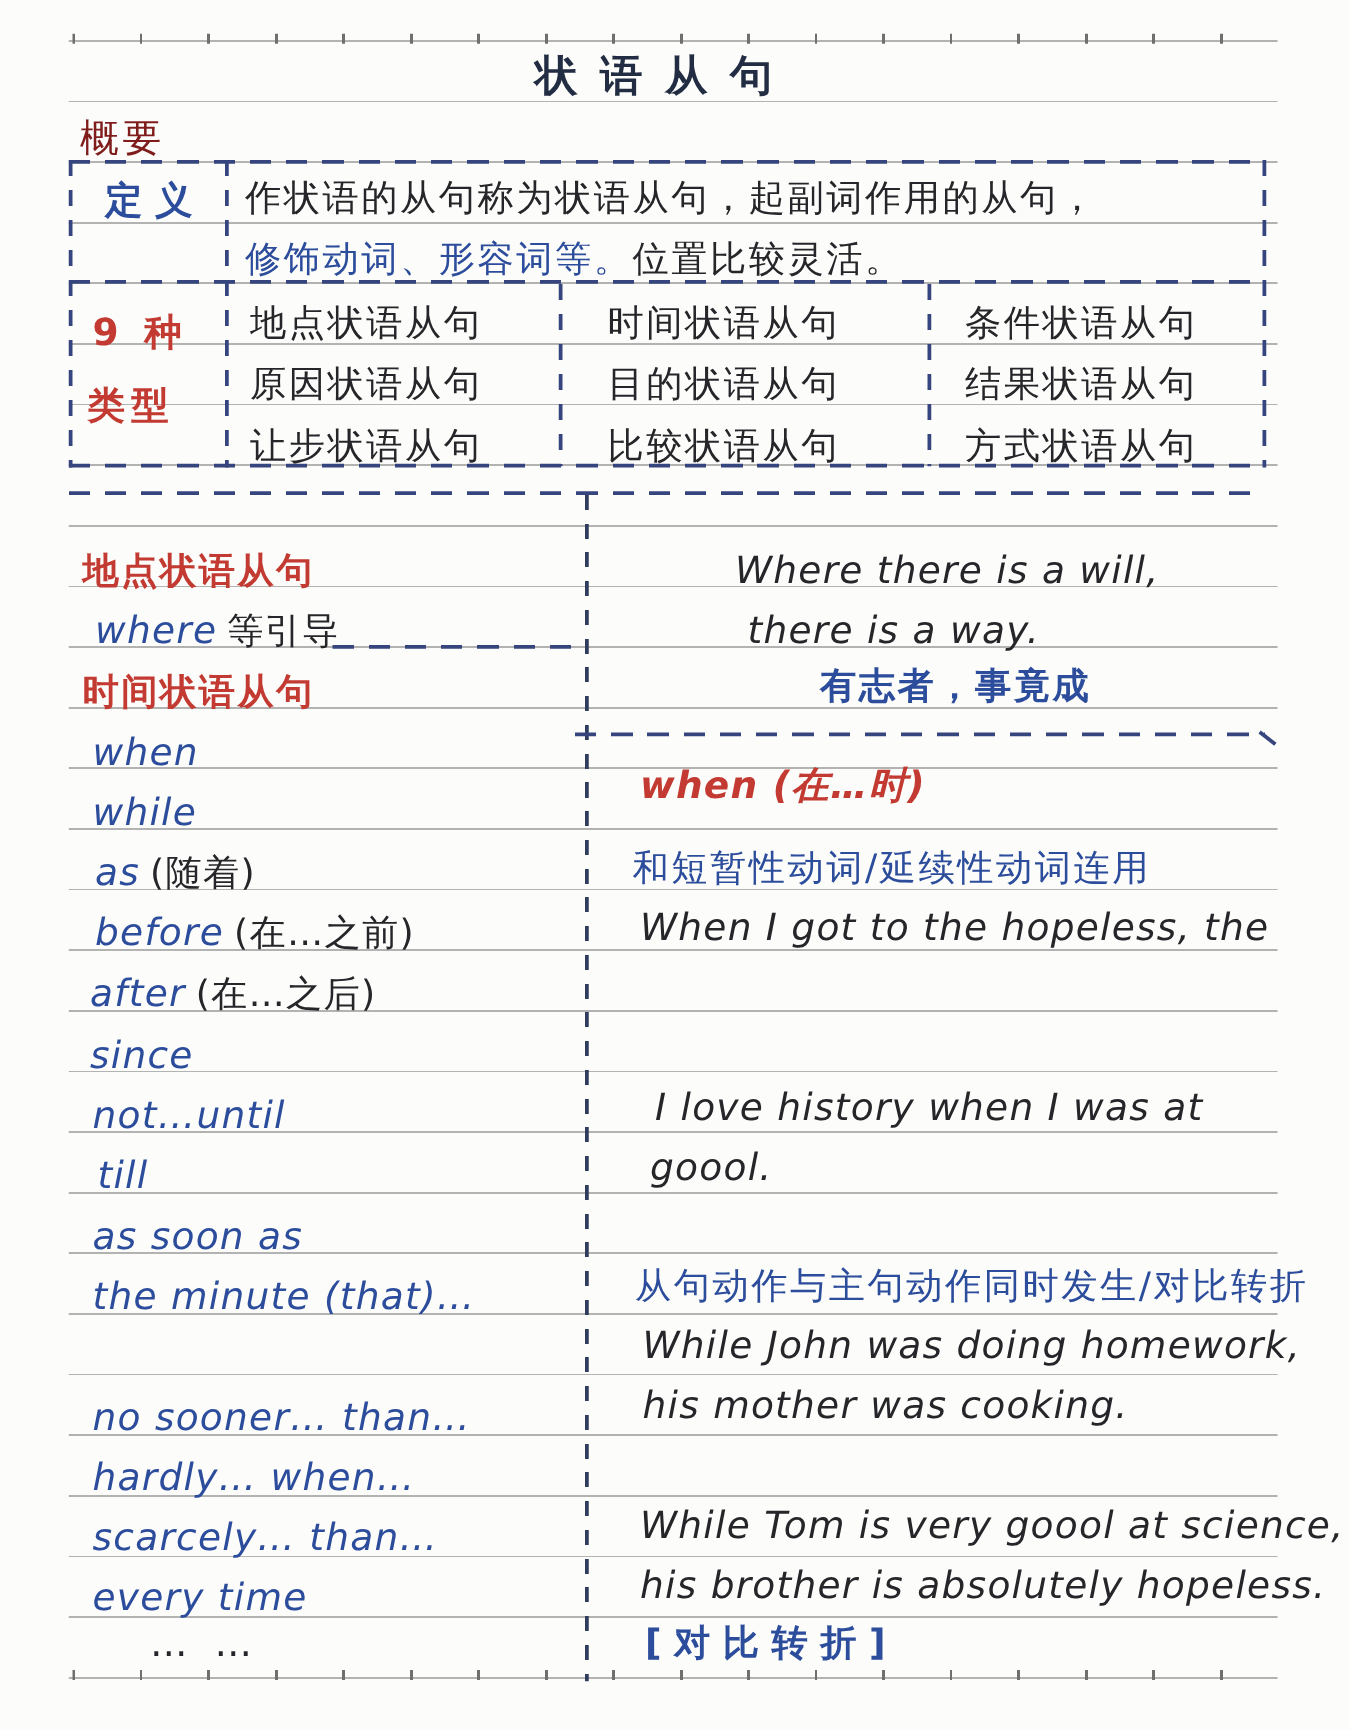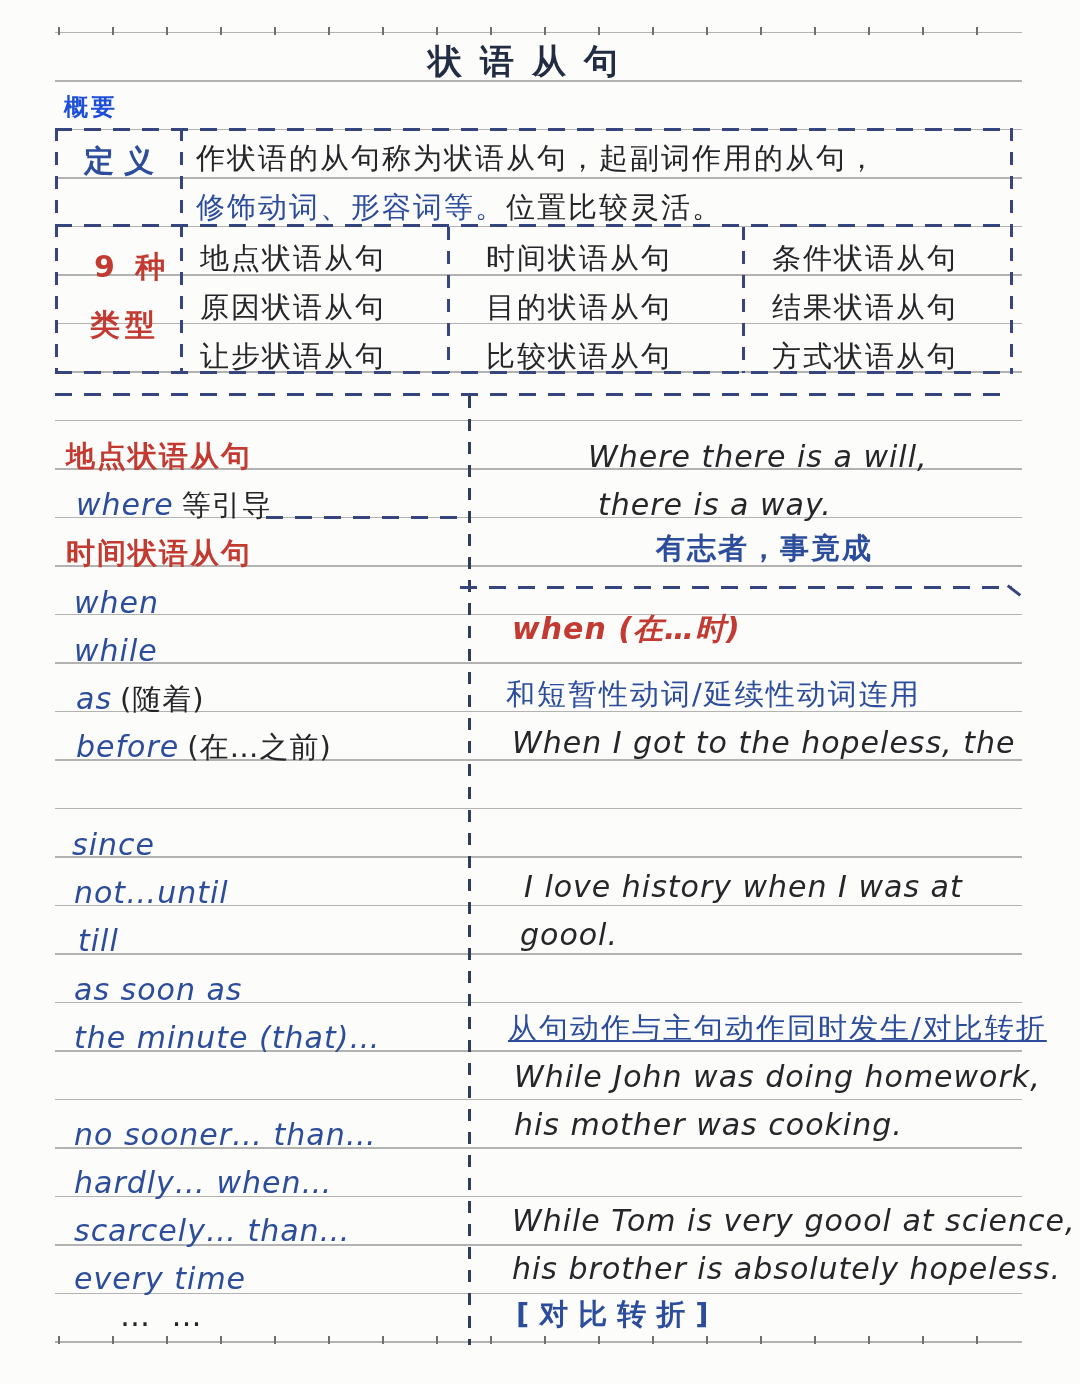--- a/index.html
+++ b/index.html
@@ -41,23 +41,23 @@
 
   .txt{position:absolute;white-space:nowrap;line-height:1.25;text-align:center;}
   .cn{font-size:29px;letter-spacing:2px;}
   .en{font-size:30px;font-style:italic;letter-spacing:1px;}
   .red{color:var(--red);}
   .blue{color:var(--blue);}
   .ink{color:var(--ink);}
   .bold{font-weight:bold;}
 
   .title{font-size:34px;letter-spacing:18px;color:#222c42;font-weight:bold;}
-  .summary{font-size:24px;font-weight:bold;color:#1d4ed8;letter-spacing:3px;}
+  .summary{font-size:31px;font-weight:normal;color:#7f1d1d;letter-spacing:3px;}
   .deflabel{font-size:30px;letter-spacing:10px;font-weight:bold;}
-  .typeslabel{font-size:30px;letter-spacing:5px;font-weight:bold;margin-left:20px;}
+  .typeslabel{font-size:30px;letter-spacing:5px;font-weight:bold;}
   .note{font-style:normal;color:var(--ink);margin-left:8px;letter-spacing:1px;font-size:29px;}
   .tag{letter-spacing:10px;}
 </style>
 </head>
 <body>
 
 <div class="page">
 
   <div class="ruled"></div>
   <div class="ticks" style="top:27px;"></div>
@@ -103,20 +103,21 @@
   <div class="txt cn red bold" style="left:66px;top:438px;">地点状语从句</div>
   <div class="txt en blue" style="left:76px;top:486px;">
     <span>where</span><span class="note">等引导</span>
   </div>
   <div class="txt cn red bold" style="left:66px;top:535px;">时间状语从句</div>
 
   <div class="txt en blue" style="left:74px;top:584px;"><span>when</span><span class="note"></span></div>
   <div class="txt en blue" style="left:74px;top:632px;"><span>while</span><span class="note"></span></div>
   <div class="txt en blue" style="left:76px;top:680px;"><span>as</span><span class="note">(随着)</span></div>
   <div class="txt en blue" style="left:76px;top:728px;"><span>before</span><span class="note">(在…之前)</span></div>
+  <div class="txt en blue" style="left:72px;top:777px;"><span>after</span><span class="note">(在…之后)</span></div>
   <div class="txt en blue" style="left:72px;top:826px;"><span>since</span></div>
   <div class="txt en blue" style="left:74px;top:874px;"><span>not…until</span></div>
   <div class="txt en blue" style="left:78px;top:922px;"><span>till</span></div>
   <div class="txt en blue" style="left:74px;top:971px;"><span>as soon as</span></div>
   <div class="txt en blue" style="left:74px;top:1019px;"><span>the minute (that)…</span></div>
   <div class="txt en blue" style="left:74px;top:1116px;"><span>no sooner… than…</span></div>
   <div class="txt en blue" style="left:74px;top:1164px;"><span>hardly… when…</span></div>
   <div class="txt en blue" style="left:74px;top:1212px;"><span>scarcely… than…</span></div>
   <div class="txt en blue" style="left:74px;top:1260px;"><span>every time</span></div>
   <div class="txt en ink" style="left:120px;top:1297px;font-style:normal;letter-spacing:6px;">… …</div>
@@ -125,21 +126,21 @@
   <div class="txt en ink" style="left:598px;top:486px;">there is a way.</div>
   <div class="txt cn blue bold" style="left:656px;top:530px;">有志者，事竟成</div>
 
   <div class="txt en red bold" style="left:512px;top:610px;">when (在…时)</div>
   <div class="txt cn blue" style="left:506px;top:676px;">和短暂性动词/延续性动词连用</div>
   <div class="txt en ink" style="left:512px;top:724px;">When I got to the hopeless, the</div>
 
   <div class="txt en ink" style="left:524px;top:868px;">I love history when I was at</div>
   <div class="txt en ink" style="left:520px;top:916px;">goool.</div>
 
-  <div class="txt cn blue" style="left:508px;top:1010px;text-decoration:underline;">从句动作与主句动作同时发生/对比转折</div>
+  <div class="txt cn blue" style="left:508px;top:1010px;">从句动作与主句动作同时发生/对比转折</div>
   <div class="txt en ink" style="left:514px;top:1058px;">While John was doing homework,</div>
   <div class="txt en ink" style="left:514px;top:1106px;">his mother was cooking.</div>
 
   <div class="txt en ink" style="left:512px;top:1202px;">While Tom is very goool at science,</div>
   <div class="txt en ink" style="left:512px;top:1250px;">his brother is absolutely hopeless.</div>
   <div class="txt cn blue bold tag" style="left:516px;top:1296px;">[对比转折]</div>
 
 </div>
 
 </body></html>

